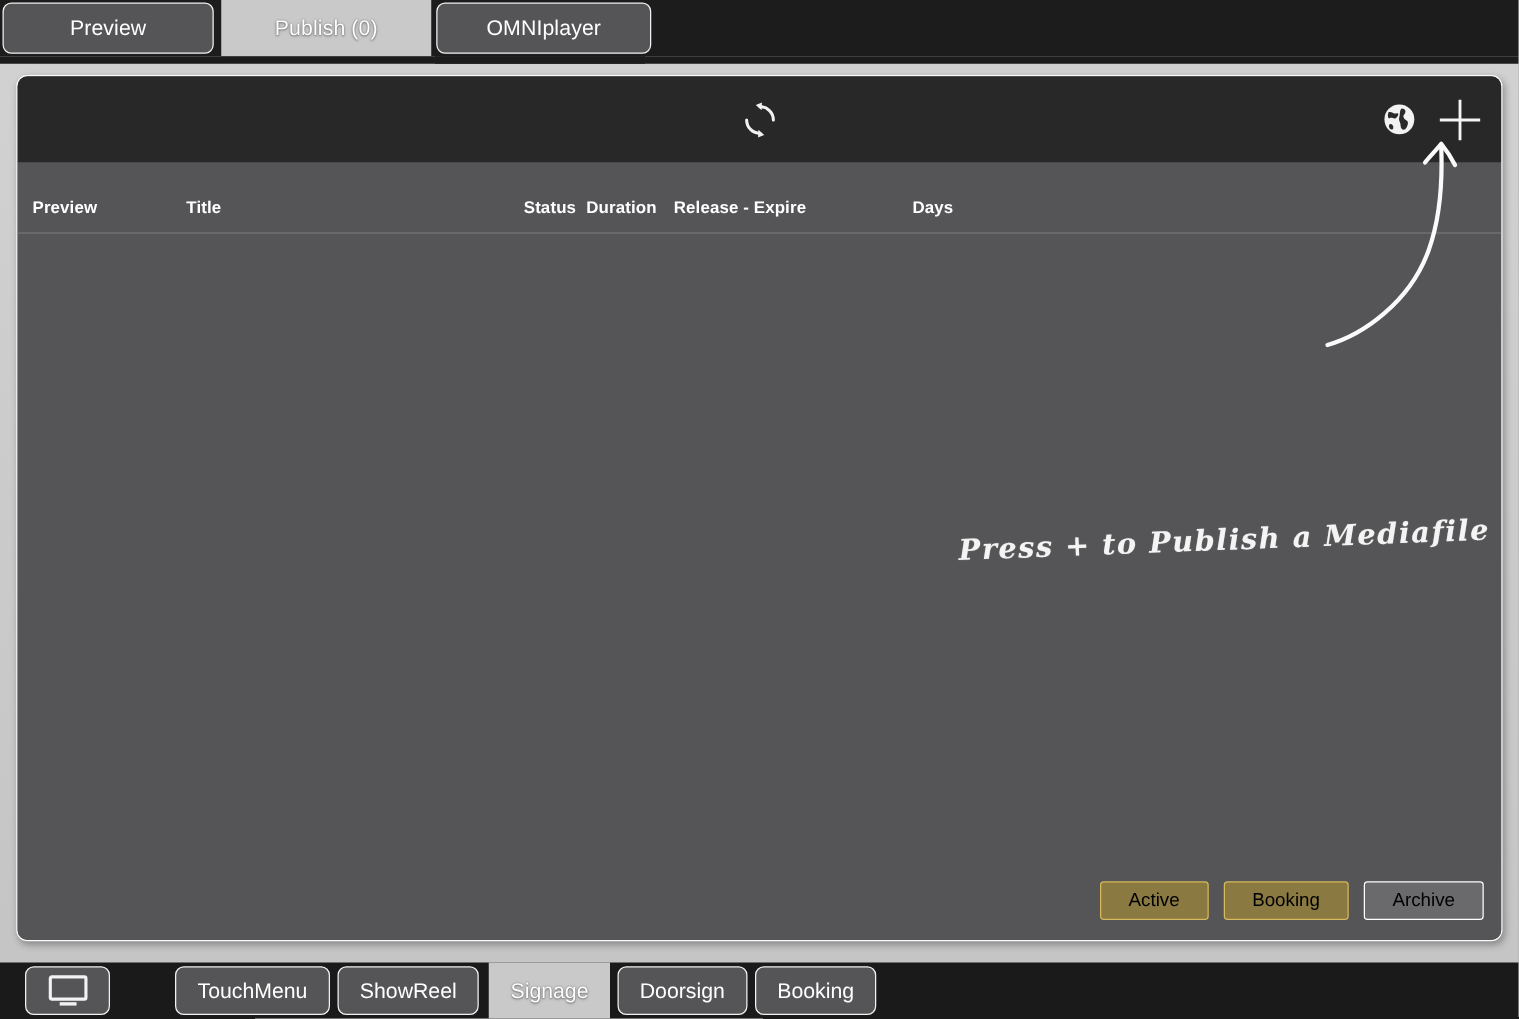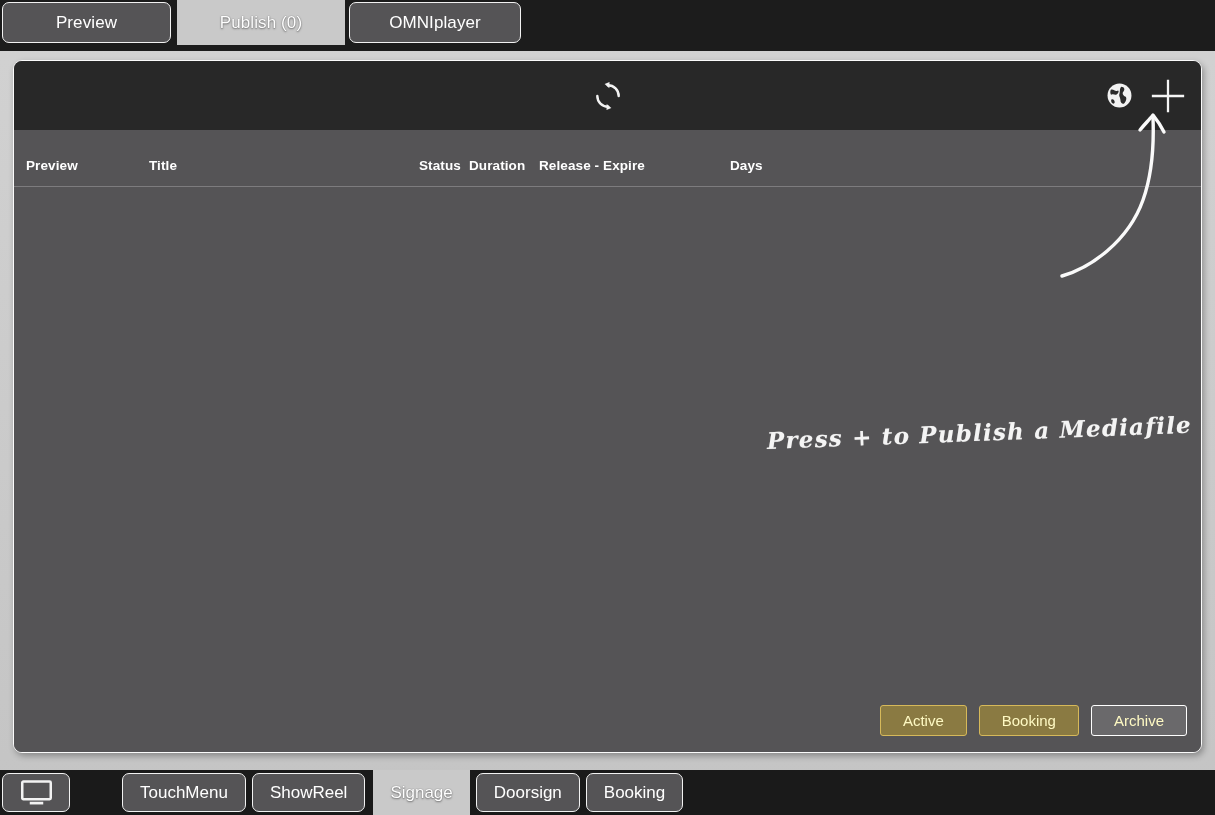--- a/index.html
+++ b/index.html
@@ -194,21 +194,21 @@
     display: flex;
     gap: 12px;
   }
   .filter-btn {
     height: 31px;
     padding: 0 22px;
     display: flex;
     align-items: center;
     justify-content: center;
     font-size: 15px;
-    color: #fef9c3;
+    color: #000000;
     border-radius: 3px;
     box-sizing: border-box;
     cursor: pointer;
     user-select: none;
     white-space: nowrap;
   }
   .filter-btn.on {
     background: #8a7a42;
     border: 1.5px solid #d6b95a;
   }
@@ -220,21 +220,21 @@
   
   .bottombar {
     position: absolute;
     left: 0;
     bottom: 0;
     width: 1215px;
     height: 45px;
     background: #1a1a1a;
     display: flex;
     align-items: center;
-    padding-left: 2px;
+    padding-left: 20px;
     box-sizing: border-box;
   }
   .home-btn {
     width: 68px;
     height: 39px;
     border: 1.5px solid #f2f2f2;
     border-radius: 7px;
     background: #555456;
     display: flex;
     align-items: center;

